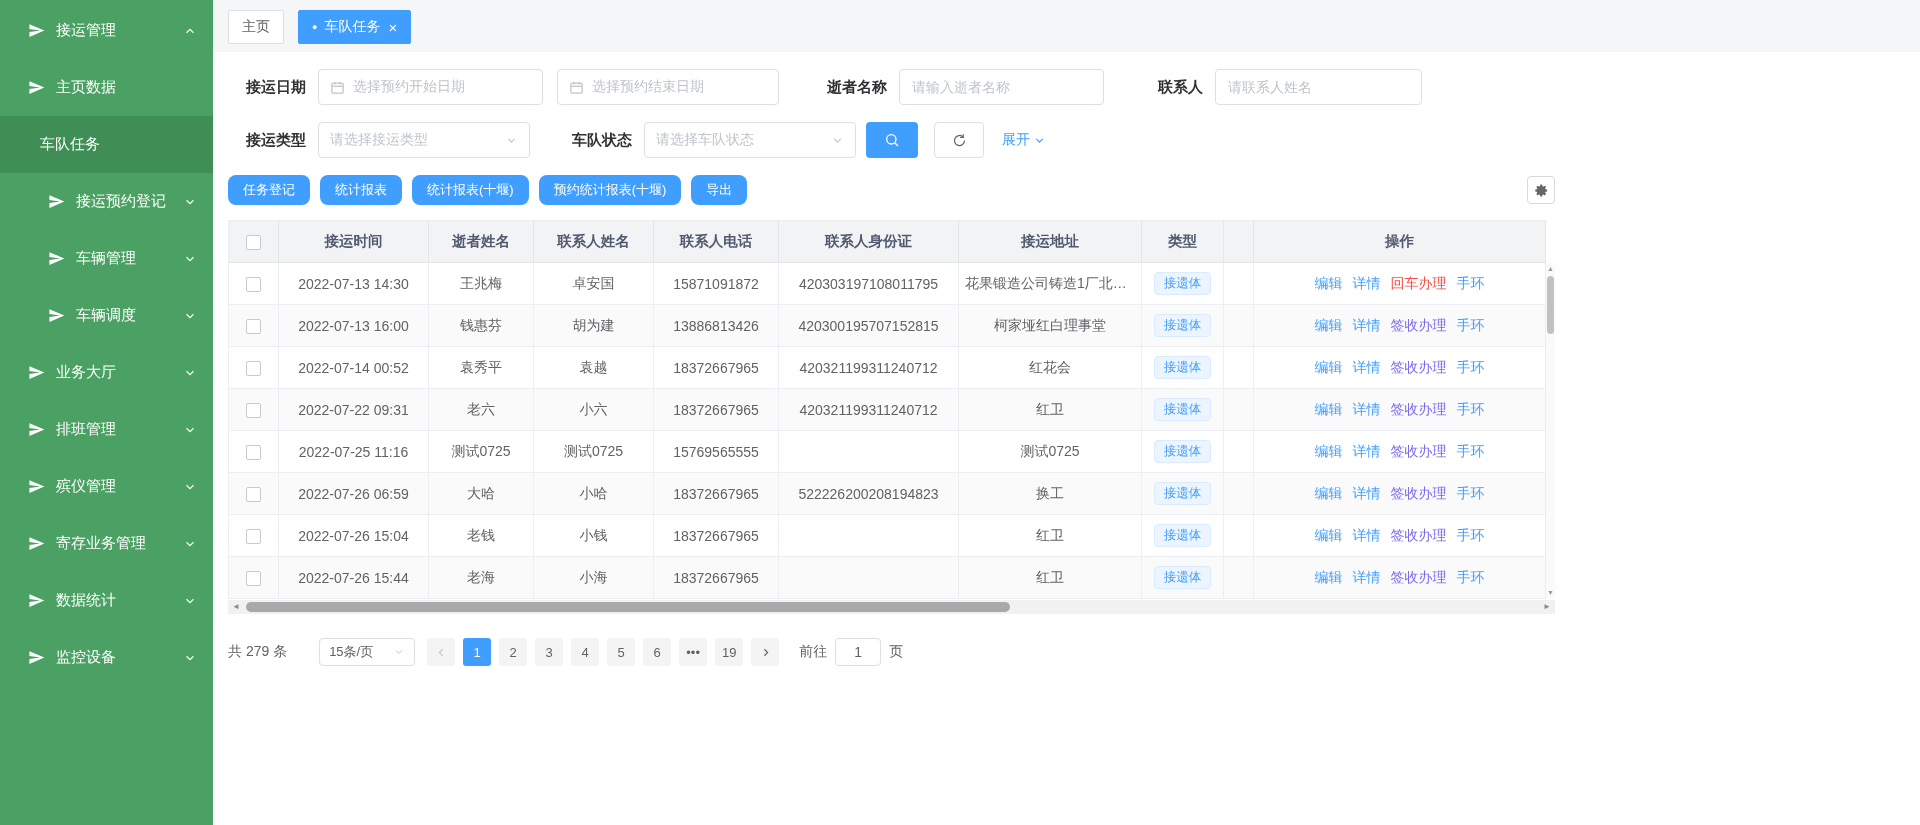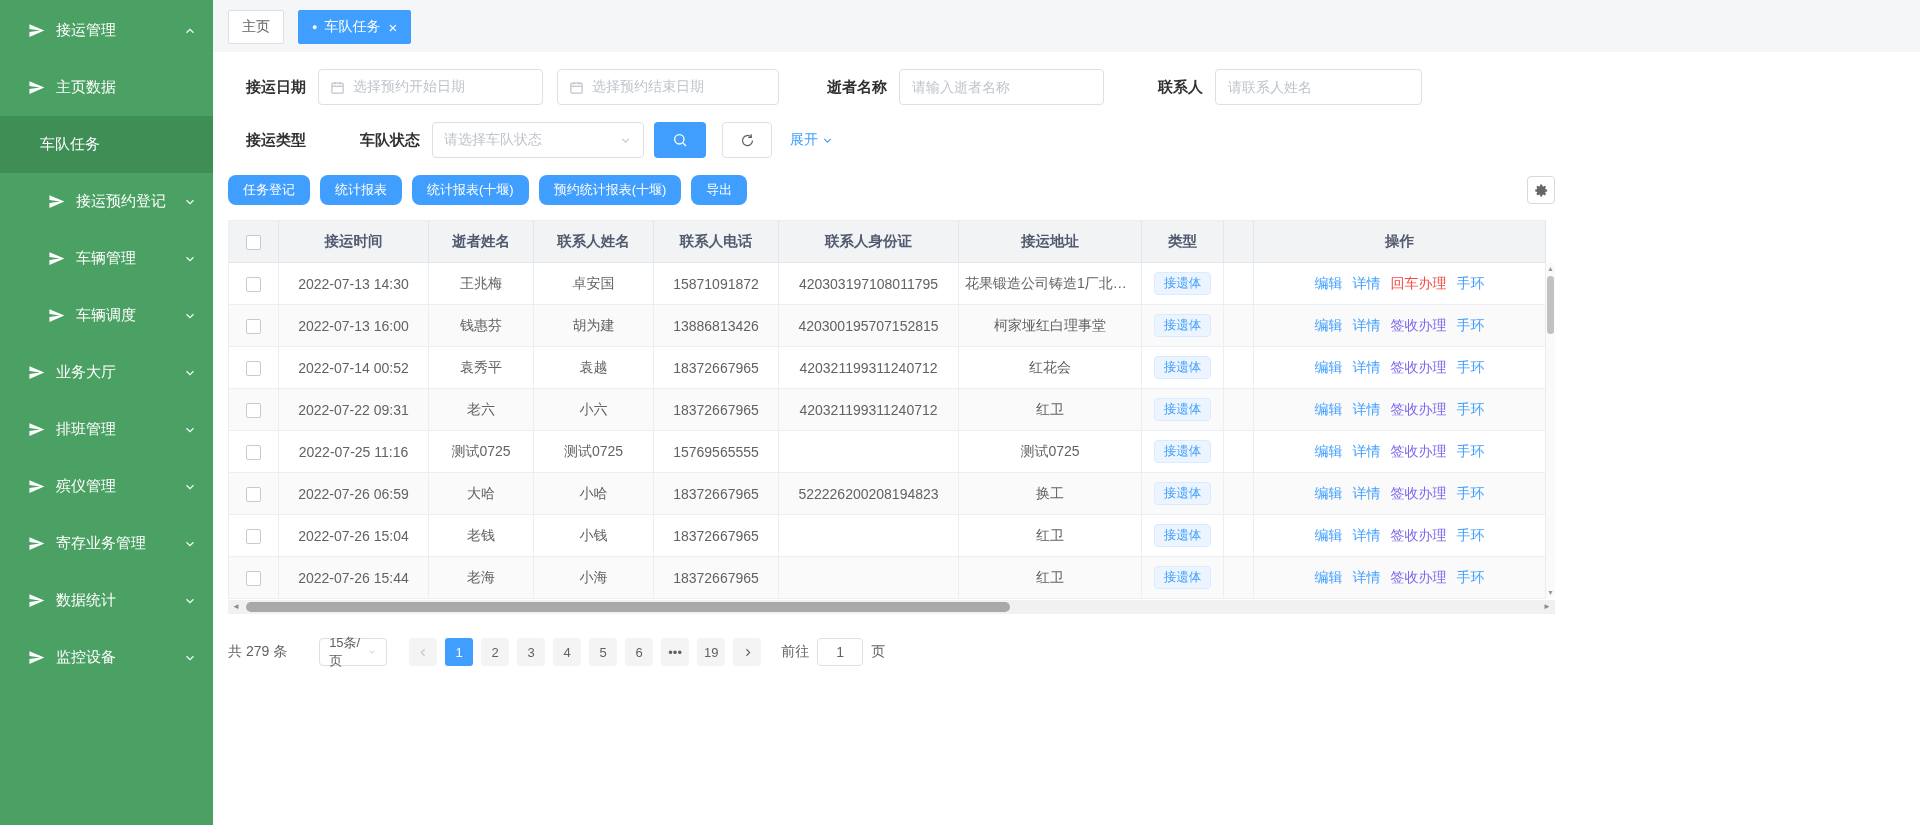--- a/index.html
+++ b/index.html
@@ -70,21 +70,21 @@
 .vthumb{width:7px;height:58px;background:#c1c1c1;border-radius:4px;margin-top:2px;cursor:pointer}
 .vsp{flex:1}
 .hscroll{width:1327px;height:14px;background:#f1f1f1;display:flex;align-items:center;margin-top:1px}
 .hs-arr{width:16px;text-align:center;font-size:8px;color:#8a8a8a;line-height:14px}
 .hs-track{flex:1;height:14px;position:relative}
 .hthumb{position:absolute;left:2px;top:2px;height:10px;width:59%;background:#a9a9a9;border-radius:5px;cursor:pointer}
 
 
 .pagination{display:flex;align-items:center;margin-top:24px;font-size:14px;color:#606266}
 .pg-total{margin-right:32px}
-.pg-size{width:68px;height:28px;border:1px solid #dcdfe6;border-radius:4px;display:flex;align-items:center;justify-content:space-between;padding:0 9px;font-size:13px;color:#606266;margin-right:18px;cursor:pointer;background:#fff}
+.pg-size{width:96px;height:28px;border:1px solid #dcdfe6;border-radius:4px;display:flex;align-items:center;justify-content:space-between;padding:0 9px;font-size:13px;color:#606266;margin-right:8px;cursor:pointer;background:#fff}
 .pg-size .icon{width:12px;height:12px;color:#c0c4cc}
 .pg-pages{display:flex;align-items:center}
 .pg-btn{min-width:28px;height:28px;border-radius:3px;background:#f4f4f5;color:#606266;display:flex;align-items:center;justify-content:center;margin:0 4px;font-size:13px;cursor:pointer;padding:0 4px;border:none;font-family:inherit}
 .pg-btn.active{background:var(--accent,#409EFF);color:#fff}
 .pg-btn.nav .icon{width:13px;height:13px}
 .pg-btn.disabled{color:#c0c4cc}
 .pg-goto{margin-left:16px;display:flex;align-items:center;gap:8px}
 .pg-input{width:46px;height:28px;border:1px solid #dcdfe6;border-radius:4px;text-align:center;font-size:14px;color:#606266;outline:none}
 </style>
 </head>
@@ -277,20 +277,28 @@
         <span class="sp46"></span>
         <span class="flabel lw62">逝者名称</span>
         <input class="tinput w205" placeholder="请输入逝者名称" style="">
         <span class="sp52"></span>
         <span class="flabel lw47">联系人</span>
         <input class="tinput w207" placeholder="请联系人姓名" style="">
       </div>
 
       <div class="frow">
         <span class="flabel lw78">接运类型</span>
+        <div class="sel w212">
+          <span class="ph">请选择接运类型</span>
+          <span class="icon chev">
+              <svg viewBox="0 0 24 24" fill="none" stroke="currentColor" stroke-width="2">
+                <path d="M6 9l6 6 6-6"></path>
+              </svg>
+            </span>
+        </div>
         <span class="sp40"></span>
         <span class="flabel lw62">车队状态</span>
         <div class="sel w212">
           <span class="ph">请选择车队状态</span>
           <span class="icon chev">
               <svg viewBox="0 0 24 24" fill="none" stroke="currentColor" stroke-width="2">
                 <path d="M6 9l6 6 6-6"></path>
               </svg>
             </span>
         </div>

